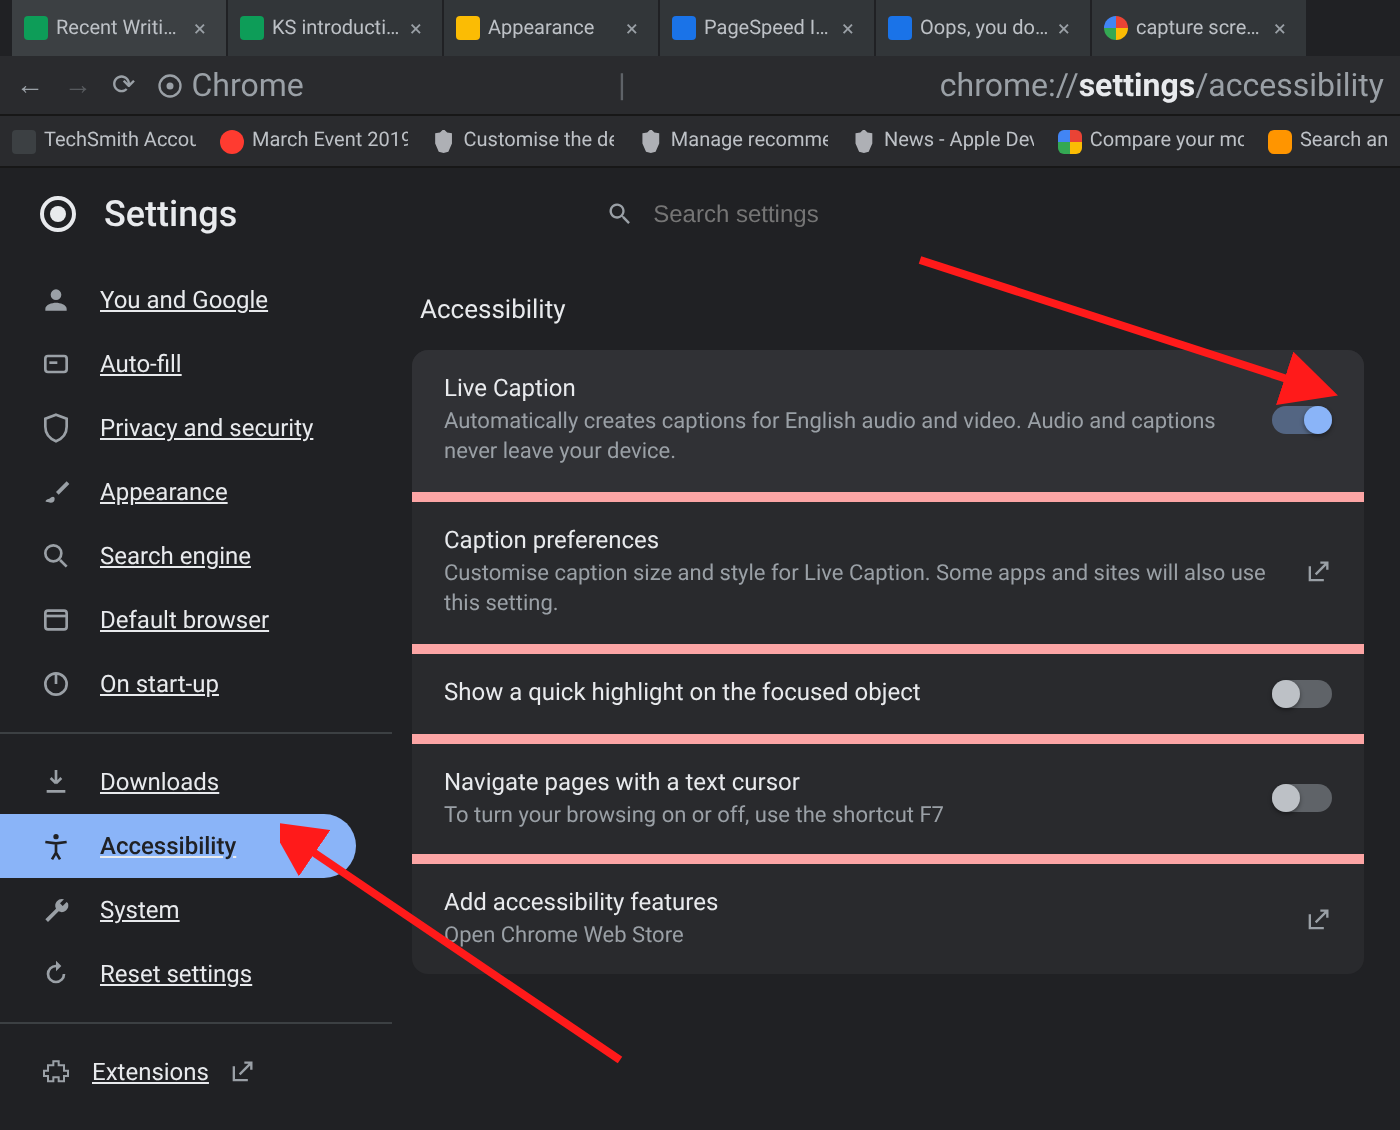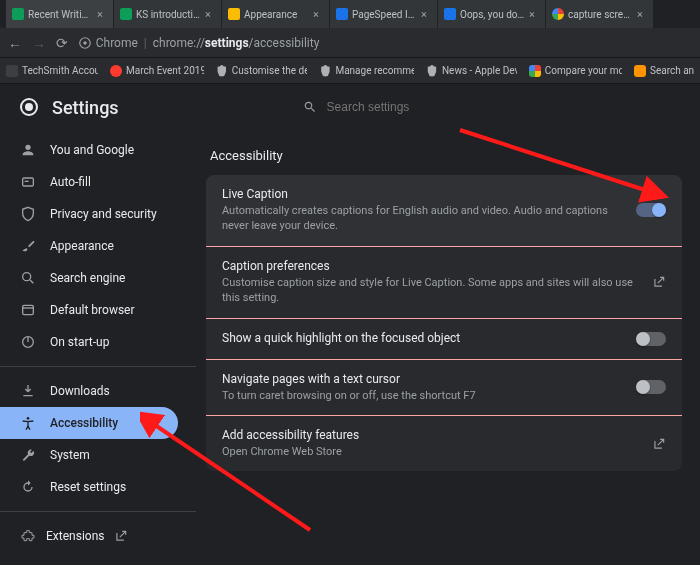--- a/index.html
+++ b/index.html
@@ -35,21 +35,21 @@
 
 
 .toolbar {
   display: flex; align-items: center; height: 30px;
   background: #2a2b2e; padding: 0 8px; gap: 10px;
   border-bottom: 1px solid #171717;
 }
 .nav-icon { color: #9aa0a6; font-size: 14px; }
 .omnibox {
   flex: 1; display: flex; align-items: center; gap: 6px;
-  color: #9aa0a6; font-size: 12px;
+  color: #9aa0a6; font-size: 16px; justify-content: space-between;
 }
 .chrome-chip { display: flex; align-items: center; gap: 4px; }
 
 
 .bmbar {
   display: flex; align-items: center; height: 26px;
   background: #2a2b2e; padding: 0 6px; gap: 12px;
   border-bottom: 1px solid #171717; font-size: 10px; color: #bdc1c6;
 }
 .bm { display: flex; align-items: center; gap: 4px; white-space: nowrap; overflow: hidden; }
@@ -68,40 +68,40 @@
 .chromeicon::after { content:""; position:absolute; inset:3px; border-radius:50%; background:#e8eaed; }
 .pagehead h1 { font-size: 18px; font-weight: 500; }
 .searchwrap {
   margin-left: 170px; display:flex; align-items:center; gap:10px;
   color:#9aa0a6; font-size:12px;
 }
 .searchwrap svg { width:14px; height:14px; fill:#9aa0a6; }
 
 
 .content { display:flex; height: calc(565px - 28px - 30px - 26px - 46px); }
-.sidebar { width: 196px; padding: 4px 0; }
+.sidebar { width: 196px; padding: 4px 0; text-decoration: underline; }
 .side-item {
   display:flex; align-items:center; gap:14px;
   padding: 8px 8px 8px 20px; font-size:12px; color:#e8eaed;
   cursor:pointer;
 }
 .side-item.selected {
   background:#8ab4f8; color:#202124; border-radius: 0 18px 18px 0;
   margin-right: 18px; font-weight:500;
 }
 .sic { width:16px; height:16px; fill:#9aa0a6; display:block; }
 .side-item.selected .sic { fill:#202124; }
 .side-div { height:1px; background:#3c4043; margin: 8px 0; }
 .side-item.ext { gap:10px; }
 
 
 .main { flex:1; padding: 10px 18px 0 10px; }
 .sect-title { font-size:13px; color:#e8eaed; margin: 8px 0 12px 4px; }
 .card { background:#292a2d; border-radius:8px; overflow:hidden; }
-.row { display:flex; align-items:center; padding:12px 16px; border-bottom:1px solid #fca5a5; gap:12px; }
+.row { display:flex; align-items:center; padding:12px 16px; border-bottom:5px solid #fca5a5; gap:12px; }
 .row:last-child { border-bottom:none; }
 .row.highlight { background:#303135; }
 .row .txt { flex:1; }
 .row .title { font-size:12px; color:#e8eaed; margin-bottom:2px; }
 .row .sub { font-size:11px; color:#9aa0a6; line-height:1.4; }
 .toggle { width:30px; height:14px; border-radius:8px; background:#5f6368; position:relative; }
 .toggle::after { content:""; position:absolute; width:14px; height:14px; border-radius:50%; background:#bdc1c6; top:0; left:0; box-shadow:0 1px 2px rgba(0,0,0,.4); }
 .toggle.on { background:#8ab4f866; }
 .toggle.on::after { background:#8ab4f8; left:16px; }
 .ext-icon { width:14px; height:14px; fill:#9aa0a6; }
@@ -314,21 +314,21 @@
       </div>
       <div class="row">
         <div class="txt">
             <div class="title">Show a quick highlight on the focused object</div>
           </div>
         <div class="toggle"></div>
       </div>
       <div class="row">
         <div class="txt">
             <div class="title">Navigate pages with a text cursor</div>
-            <div class="sub">To turn caret browsing on or off, use the shortcut F7</div>
+            <div class="sub">To turn your browsing on or off, use the shortcut F7</div>
           </div>
         <div class="toggle"></div>
       </div>
       <div class="row">
         <div class="txt">
             <div class="title">Add accessibility features</div>
             <div class="sub">Open Chrome Web Store</div>
           </div>
         <svg class="ext-icon" viewBox="0 0 24 24">
             <path d="M14 4h6v6m0-6L10 14M5 7v12h12" fill="none" stroke="#9aa0a6" stroke-width="2"></path>

